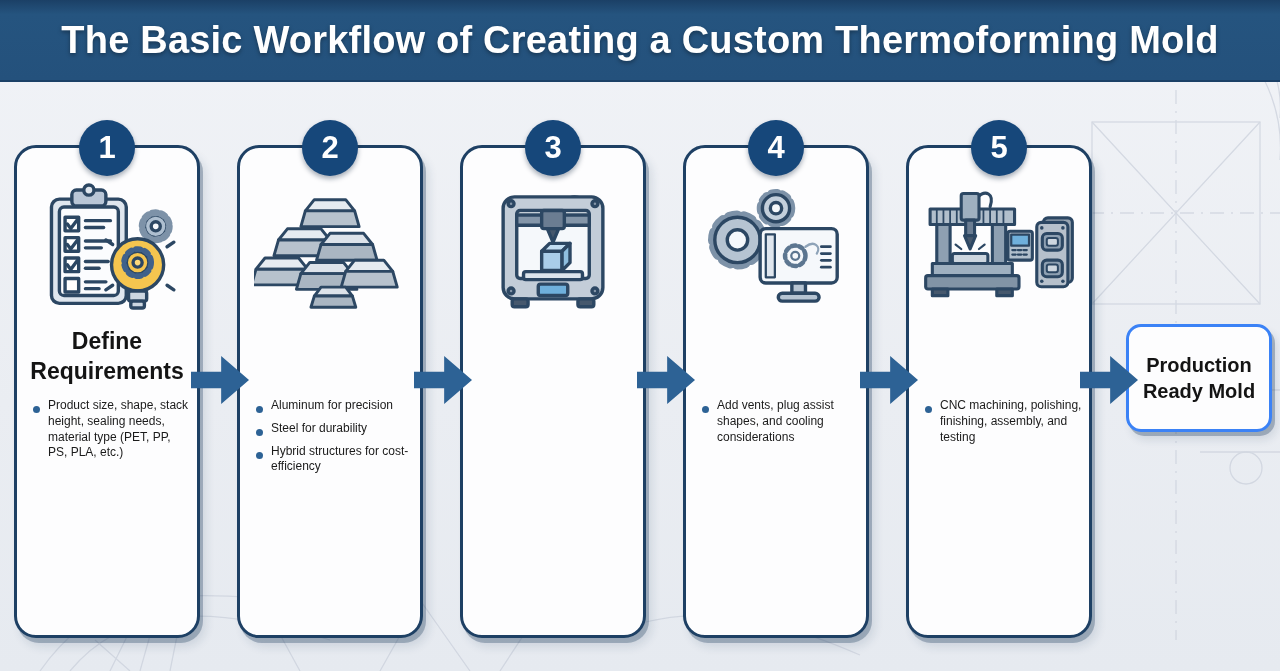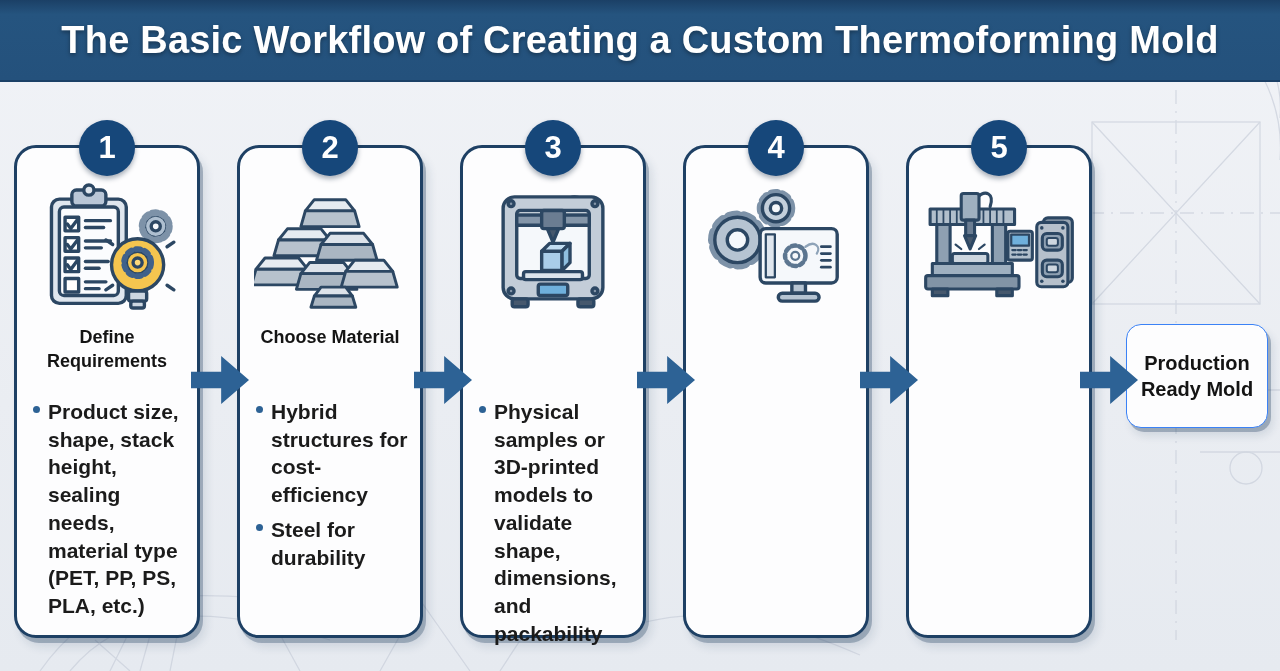--- a/index.html
+++ b/index.html
@@ -33,41 +33,41 @@
     display:flex;align-items:center;justify-content:center;
     box-shadow:0 3px 5px rgba(10,30,55,.35);z-index:3;
   }
   .badge span{color:#ffffff;font-size:31px;font-weight:bold;}
   .icon{
     position:absolute;top:28px;left:0;width:100%;height:145px;
     display:flex;align-items:center;justify-content:center;
   }
   .title{
     position:absolute;top:178px;left:0;width:100%;margin:0;
-    text-align:center;font-size:18px;line-height:1.32;font-weight:bold;color:#141414;
+    text-align:center;font-size:23px;line-height:1.32;font-weight:bold;color:#141414;
   }
   .bullets{
     position:absolute;top:250px;left:14px;right:6px;margin:0;padding:0;list-style:none;
-    font-size:21px;line-height:1.32;color:#1b1b1b;font-weight:bold;
+    font-size:12px;line-height:1.32;color:#1b1b1b;
   }
   .bullets li{position:relative;padding-left:17px;margin-bottom:7px;}
   .bullets li::before{
     content:"";position:absolute;left:2px;top:8px;width:7px;height:7px;border-radius:50%;
     background:#2d6295;
   }
   
   .arrow{
     position:absolute;top:356px;width:58px;height:48px;z-index:4;background:#2d6295;
     clip-path:polygon(0 33%,52% 33%,52% 0,100% 50%,52% 100%,52% 67%,0 67%);
     filter:drop-shadow(1px 2px 1px rgba(17,42,68,.35));
   }
   
   .output-box{
     position:absolute;left:1126px;top:324px;width:140px;height:102px;z-index:2;
-    background:#fdfdfe;border:1px solid #3b82f6;border-radius:15px;
+    background:#fdfdfe;border:3px solid #3b82f6;border-radius:15px;
     box-shadow:3px 4px 0 rgba(28,57,90,.30),5px 8px 9px rgba(28,57,90,.12);
     display:flex;align-items:center;justify-content:center;text-align:center;
   }
   .output-box span{font-size:20px;font-weight:bold;color:#141414;line-height:1.3;}
   svg{display:block;}
 </style>
 </head>
 <body>
 
 <svg class="blueprint" viewBox="0 0 1280 671">
@@ -158,24 +158,24 @@
         <polygon points="0,76 46,76 50,90 -4,90" fill="#b7c2cd"></polygon>
         <polygon points="48,70 78,70 86,80 40,80" fill="#dde3ea"></polygon>
         <polygon points="40,80 86,80 90,94 36,94" fill="#aab6c2"></polygon>
         <polygon points="88,68 114,68 122,78 80,78" fill="#e6ebf0"></polygon>
         <polygon points="80,78 122,78 126,92 76,92" fill="#b7c2cd"></polygon>
         <polygon points="58,92 80,92 86,100 52,100" fill="#dde3ea"></polygon>
         <polygon points="52,100 86,100 89,110 49,110" fill="#aab6c2"></polygon>
       </g>
     </svg>
   </div>
-  <h2 class="title">Choose Material</h2>
-  <ul class="bullets">
+  <ul class="bullets">
+    <li>Aluminum for precision</li>
+    <li>Steel for durability</li>
     <li>Hybrid structures for cost-efficiency</li>
-    <li>Steel for durability</li>
   </ul>
 </section>
 
 <section class="card" style="left:460px">
   <div class="badge">
     <span>3</span>
   </div>
   <div class="icon">
     <svg width="140" height="136" viewBox="0 0 120 120">
       <g stroke="#2c4763" stroke-width="3" stroke-linejoin="round" stroke-linecap="round">
@@ -192,23 +192,20 @@
         <rect x="47" y="91" width="26" height="10" rx="2" fill="#6fb0dc"></rect>
         <circle cx="23" cy="20" r="2.6" fill="#8496a9"></circle>
           <circle cx="97" cy="20" r="2.6" fill="#8496a9"></circle>
         <circle cx="23" cy="97" r="2.6" fill="#8496a9"></circle>
           <circle cx="97" cy="97" r="2.6" fill="#8496a9"></circle>
         <rect x="24" y="104" width="14" height="7" rx="2" fill="#46586d"></rect>
         <rect x="82" y="104" width="14" height="7" rx="2" fill="#46586d"></rect>
       </g>
     </svg>
   </div>
-  <ul class="bullets">
-    <li>Physical samples or 3D-printed models to validate shape, dimensions, and packability</li>
-  </ul>
 </section>
 
 <section class="card" style="left:683px">
   <div class="badge">
     <span>4</span>
   </div>
   <div class="icon">
     <svg width="152" height="136" viewBox="0 0 132 120">
       <g stroke="#2c4763" stroke-width="3" stroke-linejoin="round" stroke-linecap="round">
         <circle cx="66" cy="24" r="13" fill="none" stroke="#7d92a8" stroke-width="8" stroke-dasharray="5 4.5"></circle>
@@ -225,20 +222,23 @@
         <line x1="106" y1="58" x2="114" y2="58" stroke-width="2.4"></line>
         <line x1="106" y1="64" x2="114" y2="64" stroke-width="2.4"></line>
         <line x1="106" y1="70" x2="114" y2="70" stroke-width="2.4"></line>
         <line x1="106" y1="76" x2="114" y2="76" stroke-width="2.4"></line>
         <circle cx="86" cy="94" r="2" fill="#2c4763" stroke="none"></circle>
         <rect x="80" y="90" width="12" height="9" fill="#b6c4d2"></rect>
         <rect x="68" y="99" width="36" height="7" rx="3.5" fill="#b6c4d2"></rect>
       </g>
     </svg>
   </div>
+  <ul class="bullets">
+    <li>Add vents, plug assist shapes, and cooling considerations</li>
+  </ul>
 </section>
 
 <section class="card" style="left:906px">
   <div class="badge">
     <span>5</span>
   </div>
   <div class="icon">
     <svg width="160" height="136" viewBox="0 0 144 120">
       <g stroke="#2c4763" stroke-width="2.8" stroke-linejoin="round" stroke-linecap="round">
         <path d="M52 14 C60 6 68 10 64 22" fill="none"></path>
@@ -264,20 +264,23 @@
         <rect x="115" y="50" width="10" height="7" rx="2" fill="#cdd6df" stroke-width="1.8"></rect>
         <rect x="111" y="70" width="18" height="15" rx="4" fill="#8ea0b2"></rect>
         <rect x="115" y="74" width="10" height="7" rx="2" fill="#cdd6df" stroke-width="1.8"></rect>
         <circle cx="110.5" cy="41" r="1.6" fill="#2c4763" stroke="none"></circle>
         <circle cx="129.5" cy="41" r="1.6" fill="#2c4763" stroke="none"></circle>
         <circle cx="110.5" cy="89" r="1.6" fill="#2c4763" stroke="none"></circle>
         <circle cx="129.5" cy="89" r="1.6" fill="#2c4763" stroke="none"></circle>
       </g>
     </svg>
   </div>
+  <ul class="bullets">
+    <li>CNC machining, polishing, finishing, assembly, and testing</li>
+  </ul>
 </section>
 
 <div class="arrow" style="left:191px"></div>
 <div class="arrow" style="left:414px"></div>
 <div class="arrow" style="left:637px"></div>
 <div class="arrow" style="left:860px"></div>
 <div class="arrow" style="left:1080px"></div>
 
 <div class="output-box">
   <span>Production Ready Mold</span>

